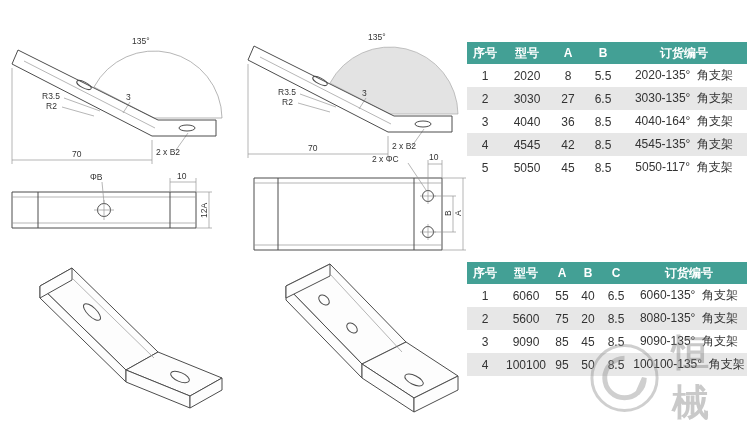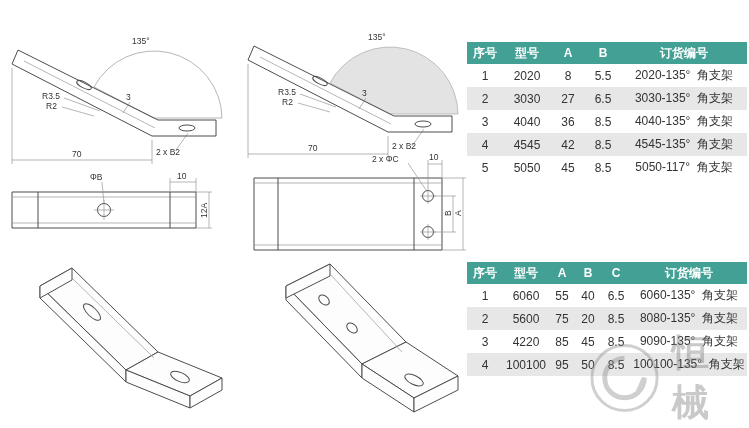--- a/index.html
+++ b/index.html
@@ -151,21 +151,21 @@
         <td>3030</td>
         <td>27</td>
         <td>6.5</td>
         <td>3030-135°  角支架</td>
       </tr>
       <tr>
         <td>3</td>
         <td>4040</td>
         <td>36</td>
         <td>8.5</td>
-        <td>4040-135°  角支架</td>
+        <td>4040-164°  角支架</td>
       </tr>
       <tr>
         <td>4</td>
         <td>4545</td>
         <td>42</td>
         <td>8.5</td>
         <td>4545-135°  角支架</td>
       </tr>
       <tr>
         <td>5</td>
@@ -208,21 +208,21 @@
       <tr>
         <td>2</td>
         <td>5600</td>
         <td>75</td>
         <td>20</td>
         <td>8.5</td>
         <td>8080-135°  角支架</td>
       </tr>
       <tr>
         <td>3</td>
-        <td>4220</td>
+        <td>9090</td>
         <td>85</td>
         <td>45</td>
         <td>8.5</td>
         <td>9090-135°  角支架</td>
       </tr>
       <tr>
         <td>4</td>
         <td>100100</td>
         <td>95</td>
         <td>50</td>

